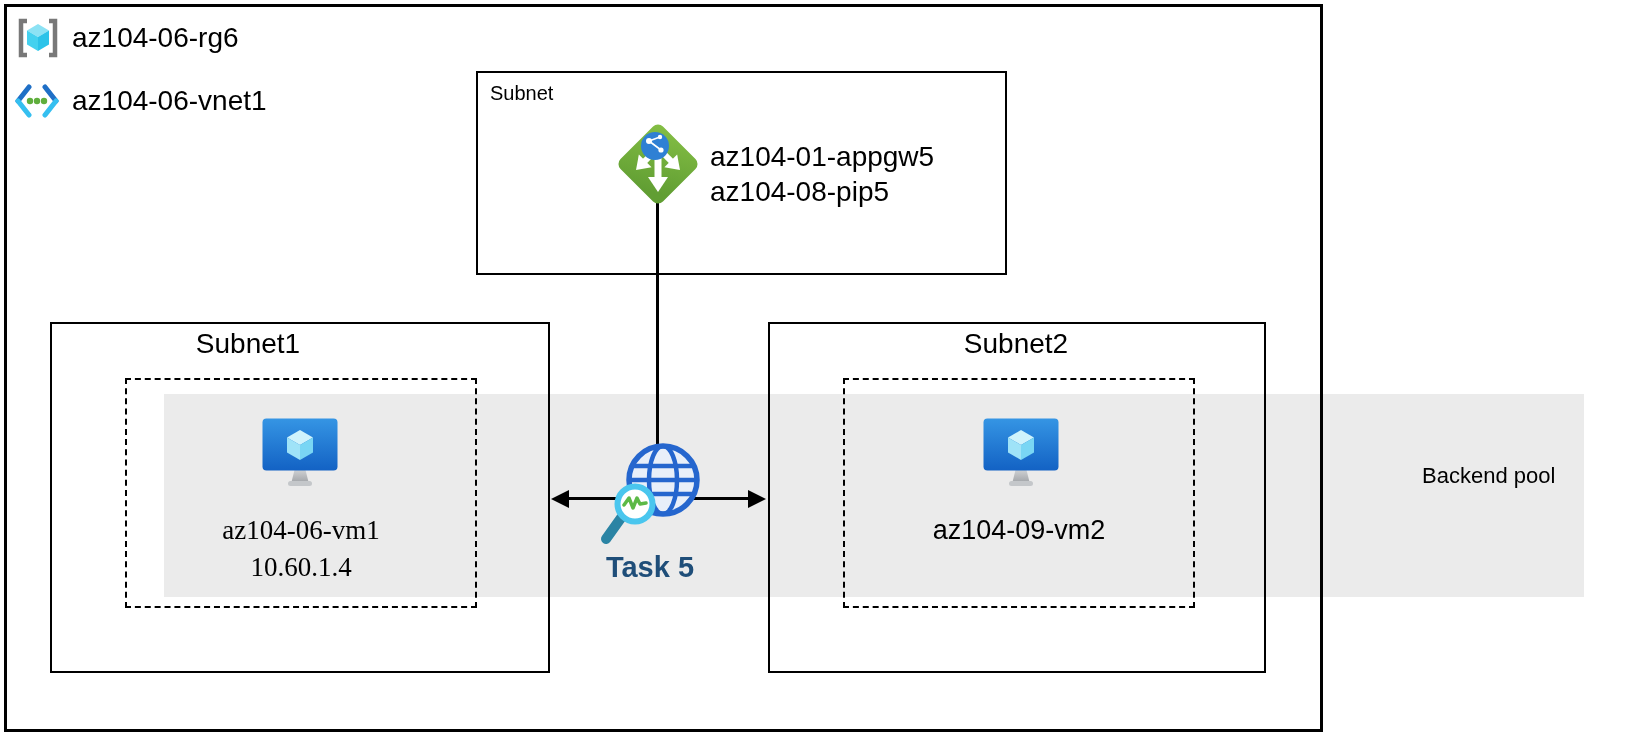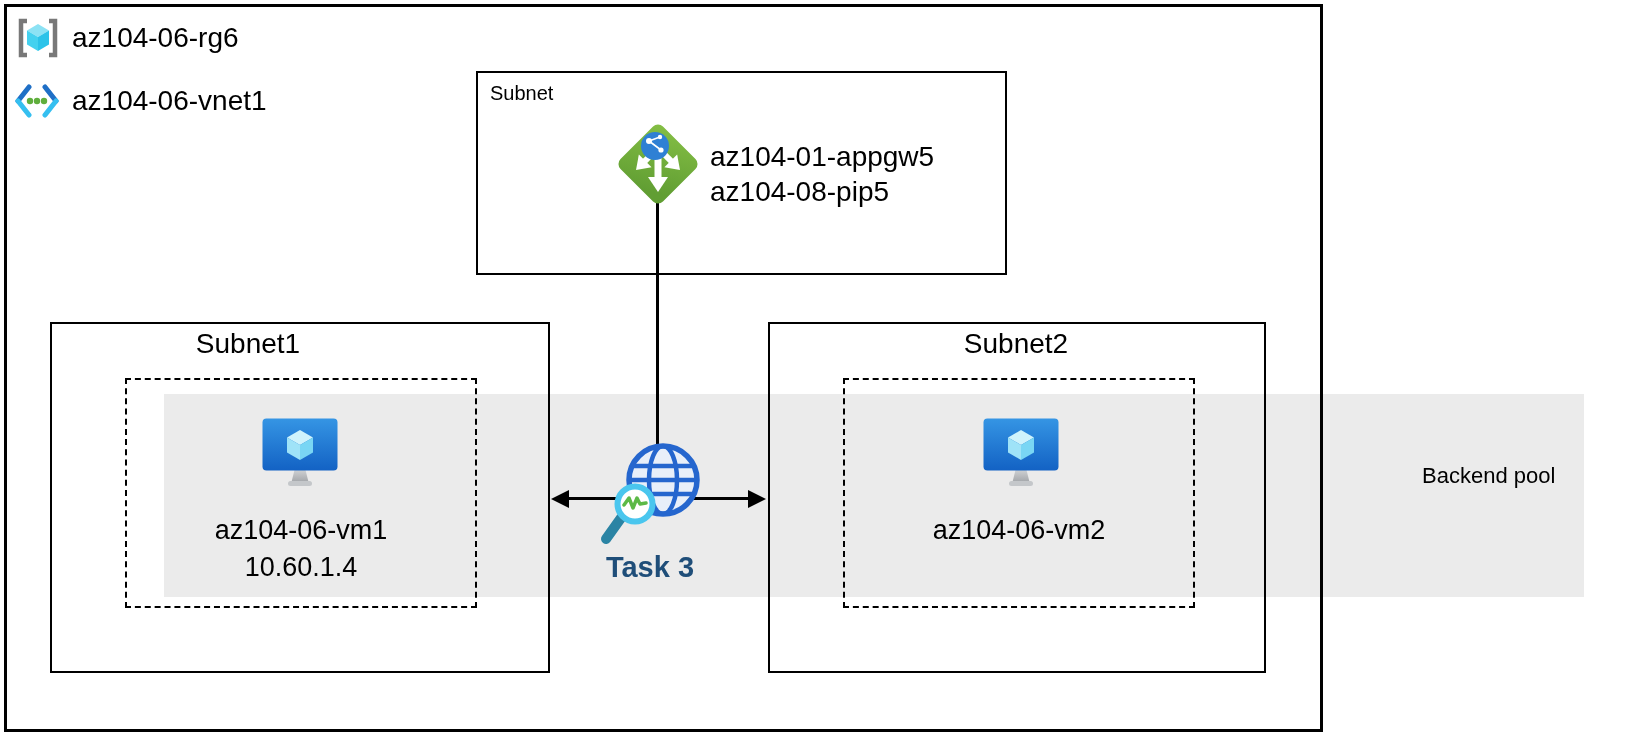--- a/index.html
+++ b/index.html
@@ -34,21 +34,21 @@
   .subnet-title{top:328px;font-size:28px;text-align:center;z-index:3;}
   .subnet1-title{left:50px;width:396px;}
   .subnet2-title{left:792px;width:448px;}
   .dashed-box{border:2px dashed #000;box-sizing:border-box;z-index:2;}
   .dashed1{left:125px;top:378px;width:352px;height:230px;}
   .dashed2{left:843px;top:378px;width:352px;height:230px;}
   .vm-icon{top:418px;z-index:3;}
   .vm1-icon{left:262px;}
   .vm2-icon{left:983px;}
   .vm-text{top:512px;width:352px;text-align:center;font-size:27px;line-height:37px;z-index:3;}
-  .vm1-text{left:125px;}
+  .vm1-text{left:125px;font-family:Liberation Serif, serif;}
   .vm2-text{left:843px;}
   
   .vline{left:656px;top:202px;width:3px;height:278px;background:#000;z-index:2;}
   .hline{left:560px;top:497px;width:196px;height:3px;background:#000;z-index:2;}
   .arrowhead{width:0;height:0;z-index:2;}
   .arrow-left{left:551px;top:490px;border-top:9px solid transparent;border-bottom:9px solid transparent;border-right:18px solid #000;}
   .arrow-right{left:748px;top:490px;border-top:9px solid transparent;border-bottom:9px solid transparent;border-left:18px solid #000;}
   
   .probe-icon{left:594px;top:440px;z-index:4;}
   .task-label{left:594px;top:551px;width:112px;text-align:center;font-size:29px;font-weight:bold;color:#1F4E79;z-index:4;white-space:nowrap;}
@@ -163,36 +163,36 @@
   <div class="abs dashed-box dashed2"></div>
   <svg class="abs vm-icon vm2-icon" width="76" height="70" viewBox="0 0 76 70">
     <polygon points="33,50 43,50 47,66 29,66" fill="url(#standg)"></polygon>
     <rect x="26" y="63" width="24" height="5" rx="2.5" fill="#C4C7CA"></rect>
     <rect x="0.5" y="0.5" width="75" height="52" rx="4" fill="url(#vmg)"></rect>
     <polygon points="38,12 51,19.5 38,27 25,19.5" fill="#CFF3FC"></polygon>
     <polygon points="25,19.5 38,27 38,42 25,34.5" fill="#9FE3F8"></polygon>
     <polygon points="51,19.5 38,27 38,42 51,34.5" fill="#79D6F4"></polygon>
   </svg>
   <div class="abs vm-text vm2-text">
-    <div>az104-06-vm2</div>
+    <div>az104-09-vm2</div>
   </div>
 
   <svg class="abs probe-icon" width="112" height="108" viewBox="0 0 112 108">
     <defs>
         <clipPath id="globeclip">
           <circle cx="69" cy="40" r="34"></circle>
         </clipPath>
       </defs>
     <circle cx="69" cy="40" r="34" fill="#E8EFF9"></circle>
     <g clip-path="url(#globeclip)" stroke="#2566CE" stroke-width="4.5" fill="none">
       <ellipse cx="69" cy="40" rx="14" ry="34"></ellipse>
       <line x1="32" y1="26" x2="106" y2="26"></line>
       <line x1="32" y1="40" x2="106" y2="40"></line>
       <line x1="32" y1="54" x2="106" y2="54"></line>
     </g>
     <circle cx="69" cy="40" r="34" fill="none" stroke="#2566CE" stroke-width="5.5"></circle>
     <line x1="27" y1="78" x2="12" y2="99" stroke="#2B84A4" stroke-width="10" stroke-linecap="round"></line>
     <circle cx="41" cy="64" r="17.5" fill="#FFFFFF" stroke="#4AC6EE" stroke-width="6"></circle>
     <polyline points="30,65 35,58 39,68 43,58 46,64 52,63" fill="none" stroke="#5CB947" stroke-width="3.5" stroke-linejoin="round" stroke-linecap="round"></polyline>
   </svg>
-  <div class="abs task-label">Task 3</div>
+  <div class="abs task-label">Task 5</div>
 
 </div>
 
 </body></html>

